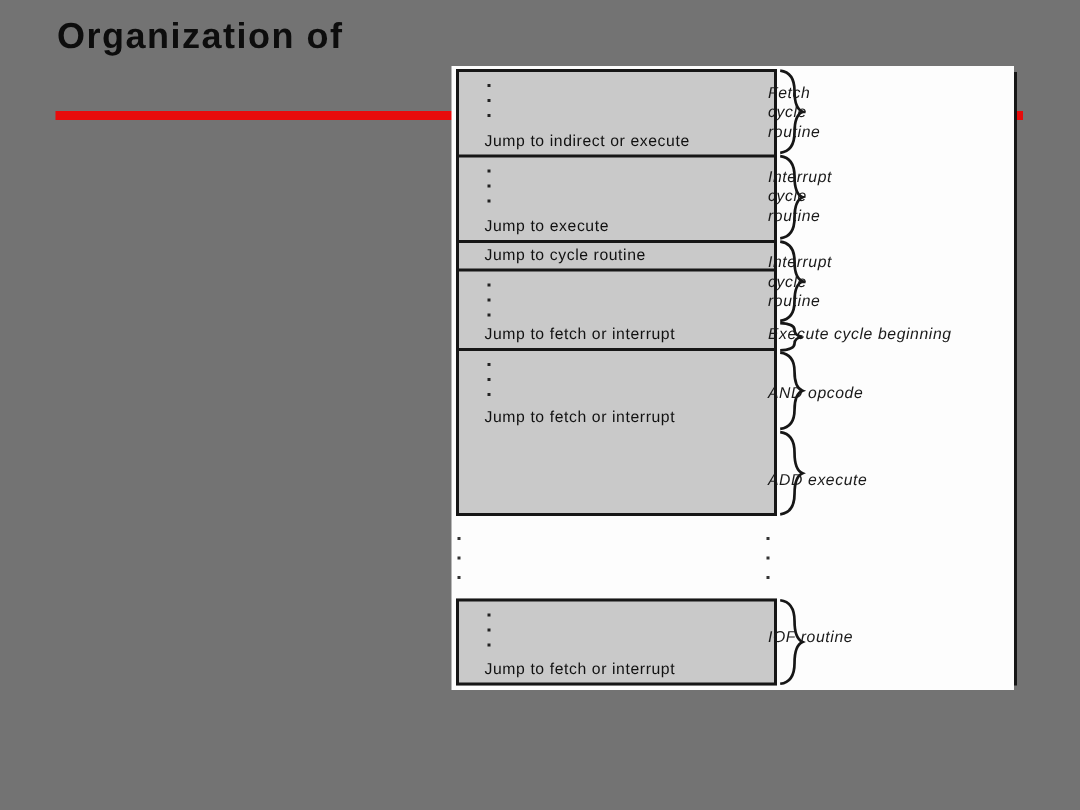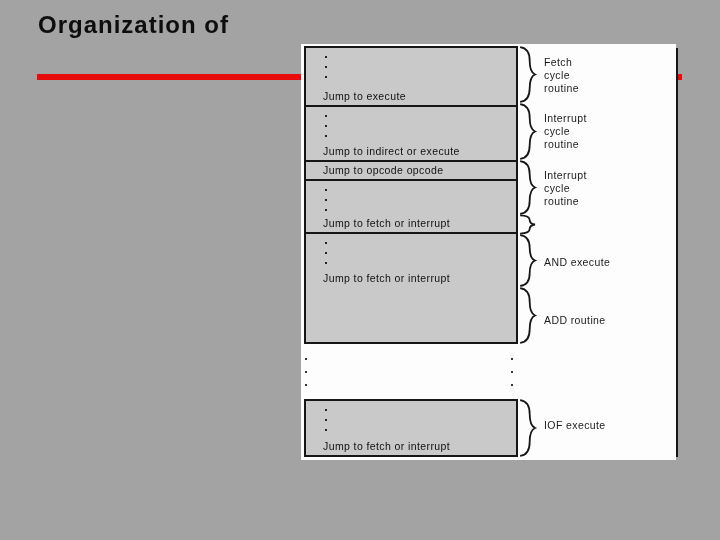--- a/index.html
+++ b/index.html
@@ -1,21 +1,21 @@
 <!DOCTYPE html>
 <html><head>
 <meta charset="utf-8">
 <style>
   html,body{margin:0;padding:0;}
   body{
     width:720px;height:540px;background:#ffffff;
     font-family:"Liberation Sans", sans-serif;
     position:relative;overflow:hidden;
   }
-  .slide{position:absolute;inset:0;background:#a3a3a3;}
+  .slide{position:absolute;inset:0;background:#737373;}
 
   
   .title{
     position:absolute;left:38px;top:10px;
     font-size:24px;font-weight:bold;color:#0d0d0d;
     line-height:30px;letter-spacing:1px;z-index:6;
   }
   .red-bar{
     position:absolute;left:37px;top:74px;width:645px;height:6px;
     background:#e80b0b;z-index:1;
@@ -63,57 +63,58 @@
   .gapdots{position:absolute;top:358px;z-index:3;}
   .gapdots.gl{left:305px;}
   .gapdots.gr{left:511px;}
   .gapdots i{display:block;width:2px;height:2px;background:#333;margin-bottom:11px;}
 
   
   .brace{position:absolute;left:518px;width:17px;z-index:3;overflow:visible;}
 
   
   .rlabel{
-    position:absolute;left:544px;z-index:3;
+    position:absolute;left:512px;z-index:3;
     font-size:10.5px;line-height:13px;letter-spacing:0.4px;color:#1a1a1a;
     white-space:nowrap;
+    font-style:italic;
   }
 </style>
 </head>
 <body>
 
 <div class="slide">
 
   <div class="title">
     <div>Organization of</div>
   </div>
 
   <div class="red-bar"></div>
   <div class="figure-bg"></div>
   <div class="vline"></div>
 
   <div class="membox">
+    <div class="block b1">
+      <span class="bdots">
+          <i></i>
+          <i></i>
+          <i></i>
+        </span>
+      <span class="jump">Jump to indirect or execute</span>
+    </div>
     <div class="block b2">
       <span class="bdots">
           <i></i>
           <i></i>
           <i></i>
         </span>
       <span class="jump">Jump to execute</span>
     </div>
-    <div class="block b1">
-      <span class="bdots">
-          <i></i>
-          <i></i>
-          <i></i>
-        </span>
-      <span class="jump">Jump to indirect or execute</span>
-    </div>
     <div class="block b4">
-      <span class="jump">Jump to opcode opcode</span>
+      <span class="jump">Jump to cycle routine</span>
     </div>
     <div class="block b5">
       <span class="bdots">
           <i></i>
           <i></i>
           <i></i>
         </span>
       <span class="jump">Jump to fetch or interrupt</span>
     </div>
     <div class="block b6">
@@ -176,23 +177,26 @@
   <div class="rlabel" style="top:112px">
     <div>Interrupt</div>
     <div>cycle</div>
     <div>routine</div>
   </div>
   <div class="rlabel" style="top:169px">
     <div>Interrupt</div>
     <div>cycle</div>
     <div>routine</div>
   </div>
+  <div class="rlabel" style="top:217px">
+    <div>Execute cycle beginning</div>
+  </div>
   <div class="rlabel" style="top:256px">
-    <div>AND execute</div>
+    <div>AND opcode</div>
   </div>
   <div class="rlabel" style="top:314px">
-    <div>ADD routine</div>
+    <div>ADD execute</div>
   </div>
   <div class="rlabel" style="top:419px">
-    <div>IOF execute</div>
+    <div>IOF routine</div>
   </div>
 
 </div>
 
 </body></html>

